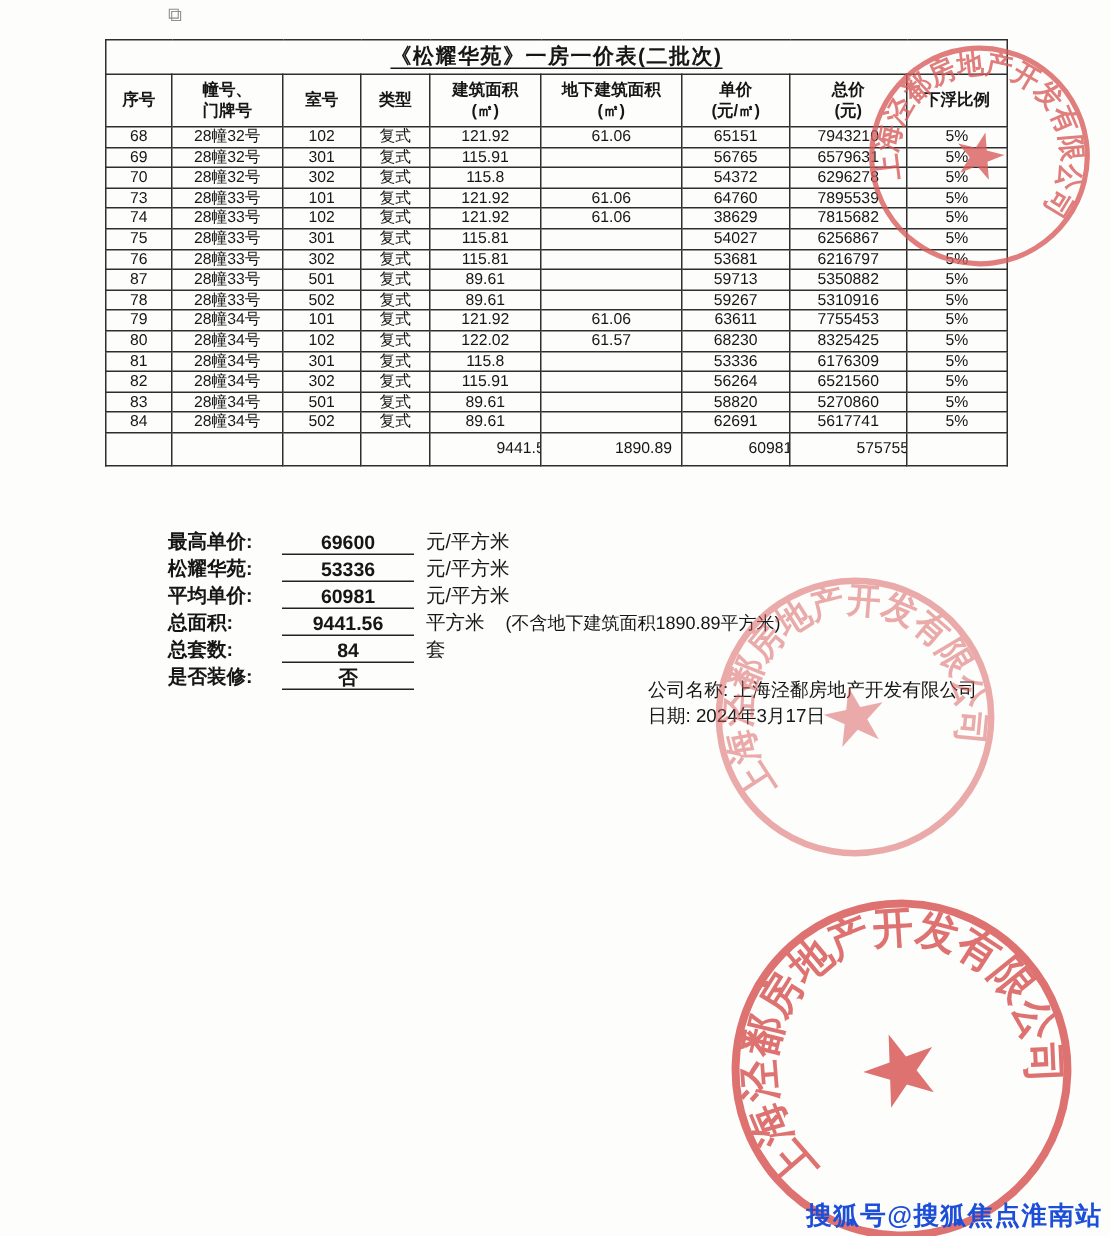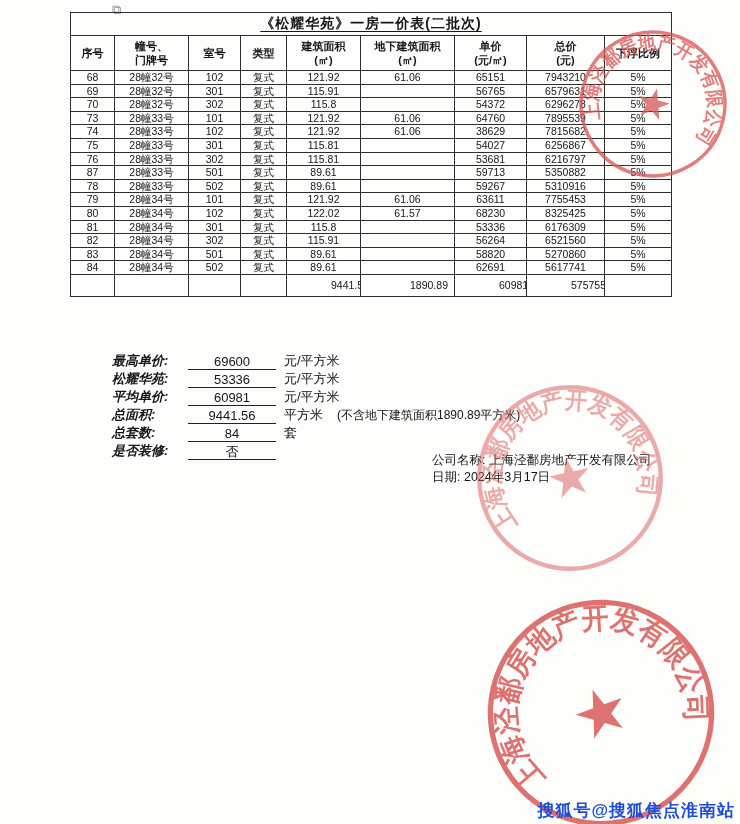--- a/index.html
+++ b/index.html
@@ -4,32 +4,32 @@
 <style>
   * { box-sizing: border-box; }
   html, body { margin: 0; padding: 0; }
   body {
     width: 740px; height: 824px; position: relative; overflow: hidden;
     background: #fdfdfb; color: #161616;
     font-family: "Liberation Sans", "DejaVu Sans", sans-serif;
   }
   .corner-icon { position: absolute; left: 112px; top: 2px; font-size: 13px; color: #909090; }
 
-  table.price { position: absolute; left: 70px; top: 12px; width: 602px; border-collapse: collapse; table-layout: fixed; }
+  table.price { position: absolute; left: 70px; top: 26px; width: 602px; border-collapse: collapse; table-layout: fixed; }
   .price th, .price td { border: 1px solid #2e2e2e; text-align: center; vertical-align: middle; padding: 0 1px; overflow: hidden; }
   .title-cell { height: 23px; font-size: 14px; font-weight: 700; letter-spacing: 1px; }
   .title-cell span { text-decoration: underline; text-underline-offset: 3px; }
   .price thead tr.cols th { height: 35px; font-size: 11px; font-weight: 700; line-height: 1.3; white-space: pre-line; }
   .price tbody td { height: 13.6px; font-size: 10.5px; line-height: 1; }
   .price tbody tr.total td { height: 15px; padding-left: 44px; }
 
   .summary { position: absolute; left: 112px; top: 352px; }
   .summary-row { display: flex; align-items: flex-end; height: 18px; font-size: 13px; white-space: nowrap; }
-  .sum-label { font-weight: 700; width: 74px; font-style: italic; }
-  .sum-value { display: inline-block; min-width: 88px; text-align: center; border-bottom: 1px solid #222; margin: 16px 8px 0 2px; line-height: 15px; }
+  .sum-label { font-weight: 700; width: 74px; }
+  .sum-value { display: inline-block; min-width: 88px; text-align: center; border-bottom: 1px solid #222; margin: 16px 8px 0 2px; line-height: 15px; font-weight: bold; }
   .sum-note { margin-left: 14px; font-size: 12px; }
 
   .company { position: absolute; left: 432px; top: 452px; font-size: 12.5px; line-height: 17px; }
 
   .stamp { position: absolute; pointer-events: none; }
   .stamp .ring { fill: none; stroke: currentColor; stroke-width: 5px; }
   .seal-text { fill: currentColor; font-size: 27px; font-weight: 600; }
   .seal-star { fill: currentColor; font-size: 60px; }
   .stamp-top    { left: 577px; top: 28px;  width: 152px; height: 152px; transform: rotate(14deg);  opacity: .78; }
   .stamp-mid    { left: 474px; top: 382px; width: 192px; height: 192px; transform: rotate(-12deg); opacity: .5; }

